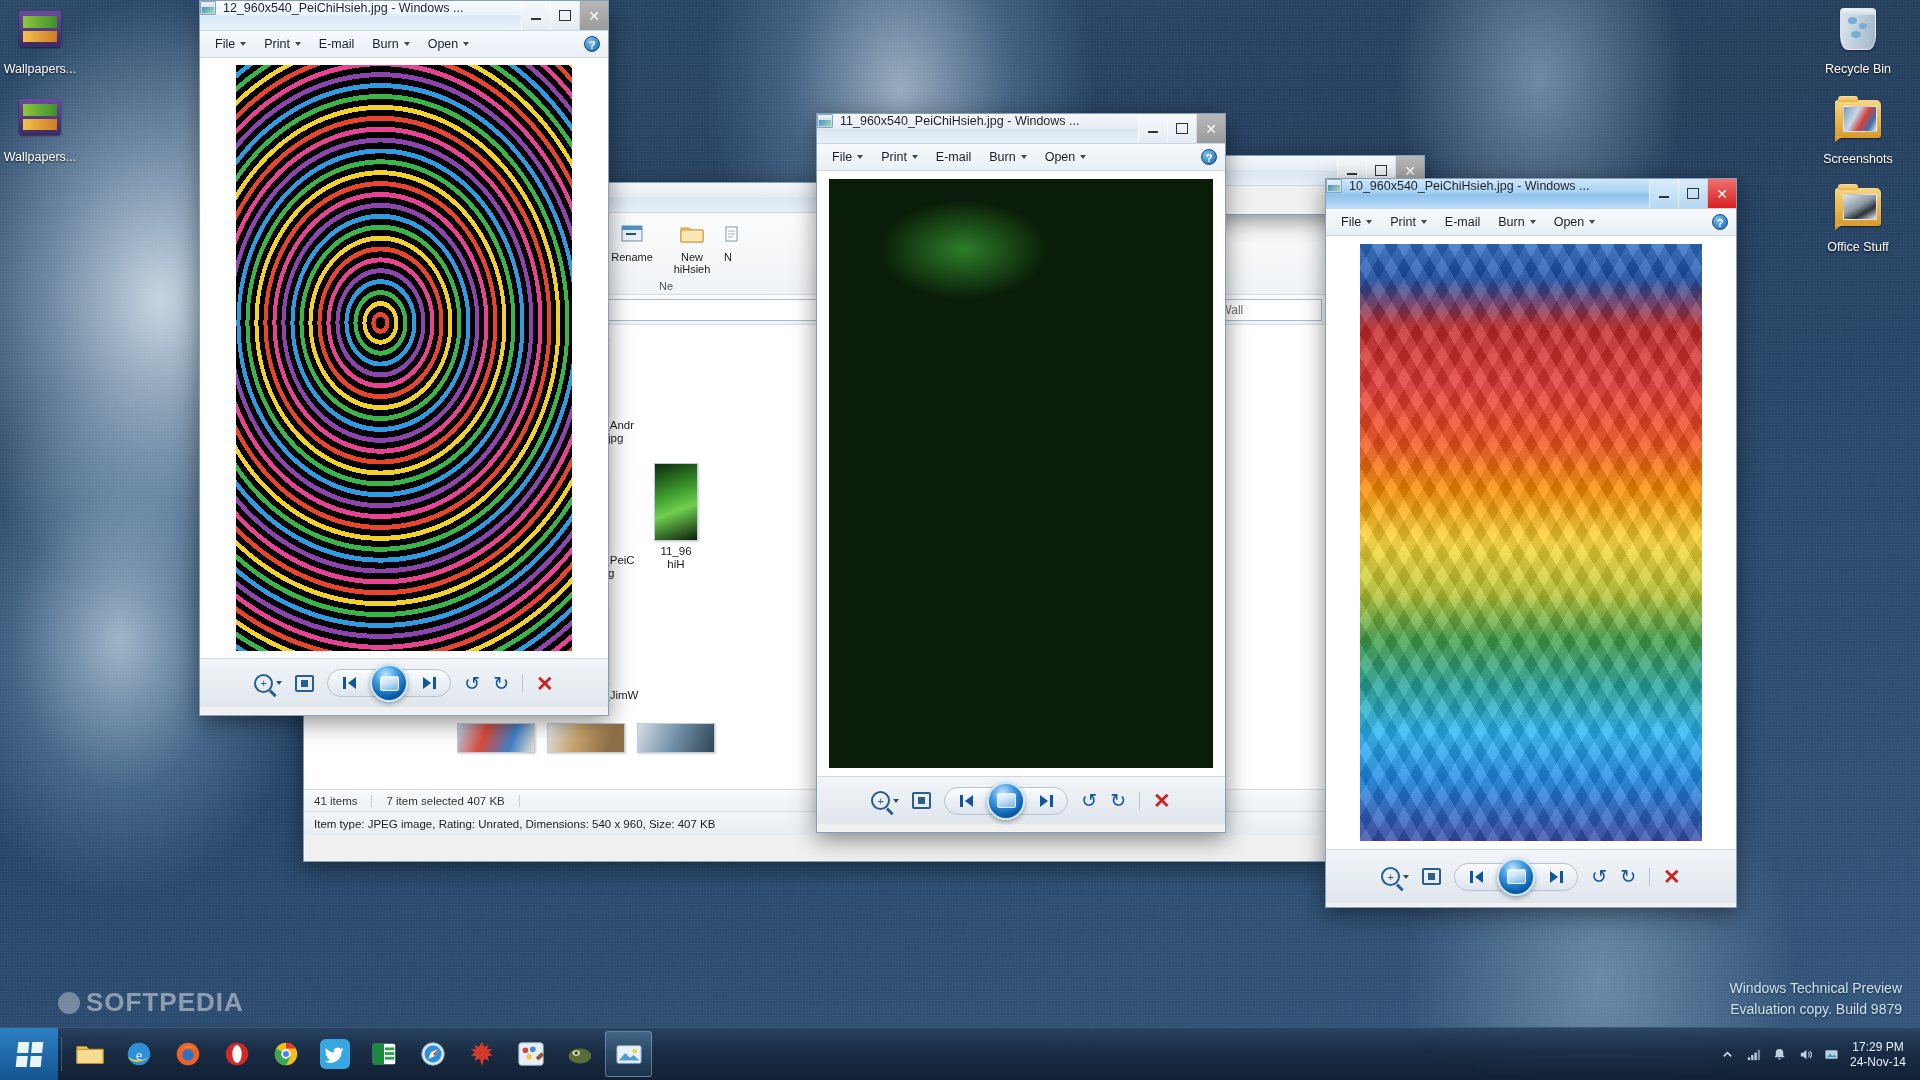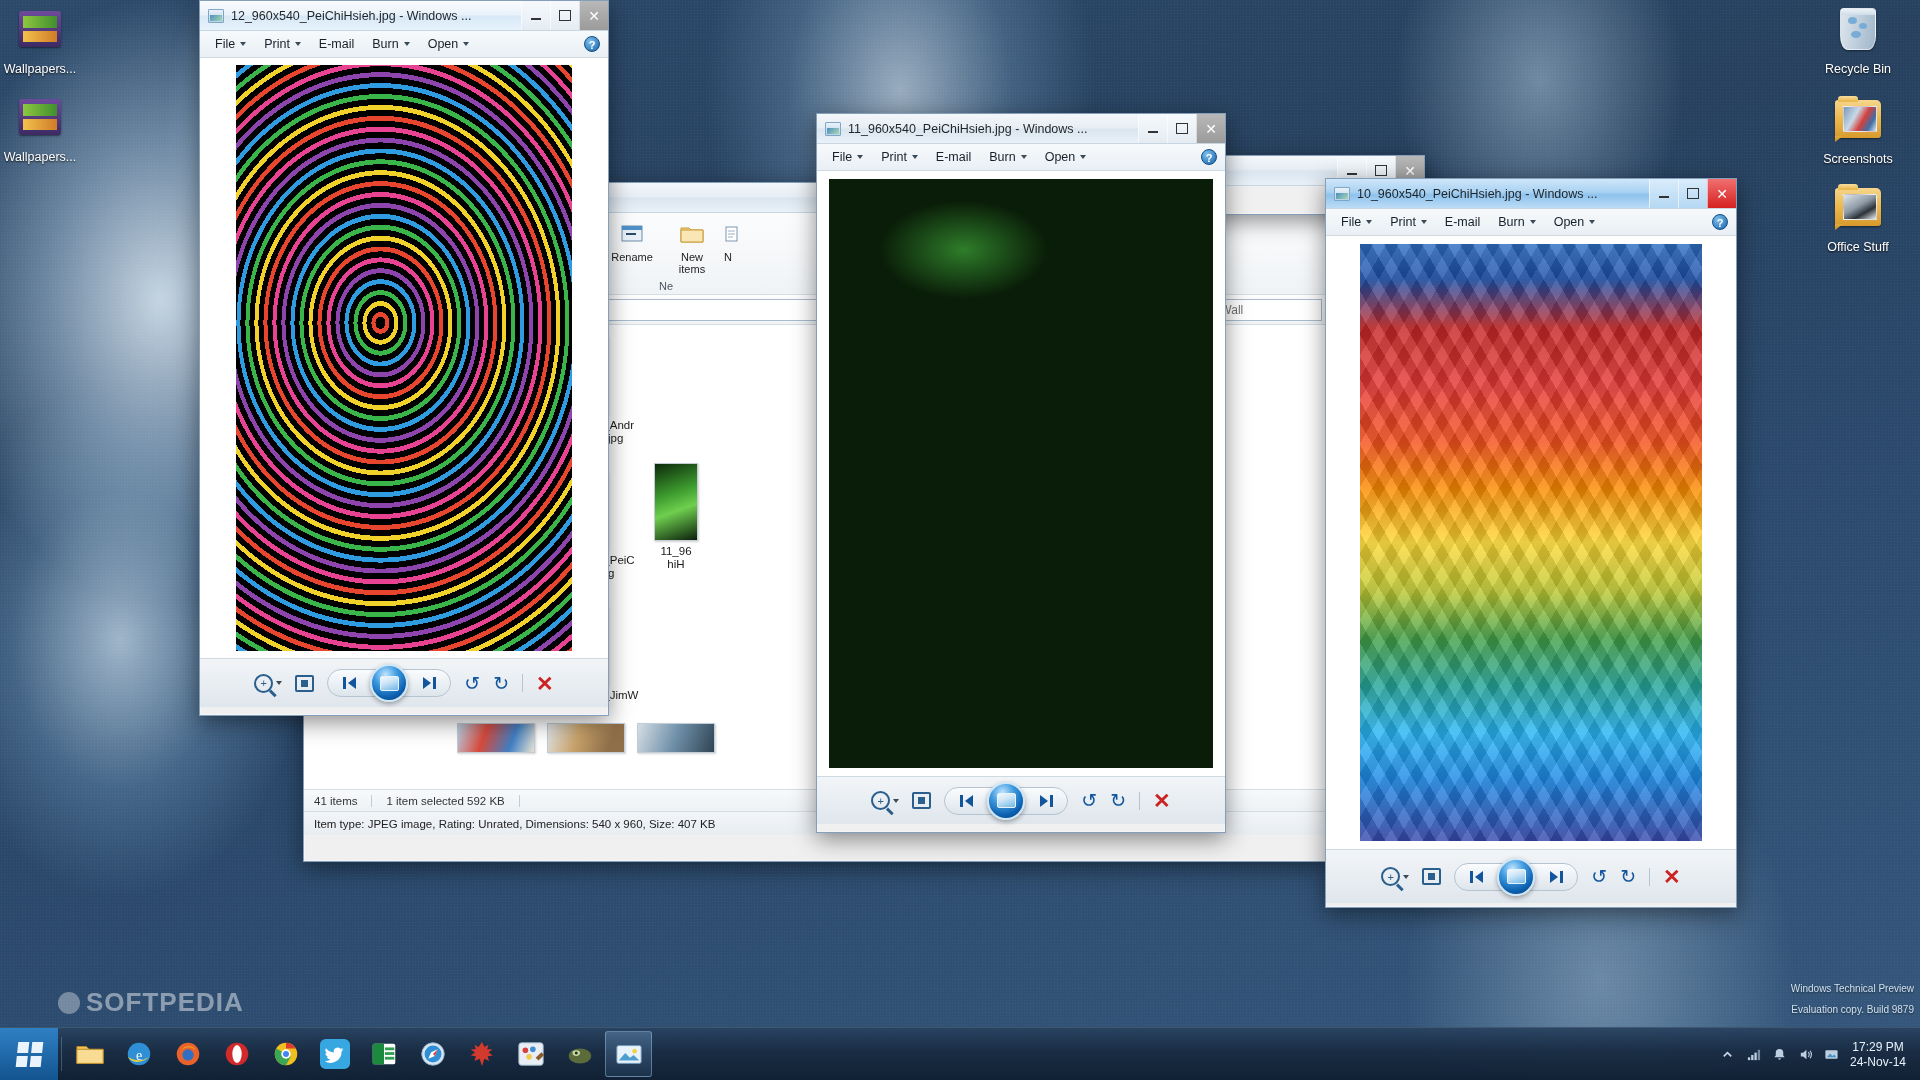--- a/index.html
+++ b/index.html
@@ -98,24 +98,24 @@
 
   
   .win{
     position:absolute;
     background:#f0f0f0;
     border:1px solid rgba(120,150,180,.9);
     box-shadow:0 6px 22px rgba(0,0,0,.45), 0 0 0 1px rgba(255,255,255,.35) inset;
     font-size:12.5px; color:#1b1b1b;
   }
   .titlebar{
-    height:30px; display:flex; align-items:center;
+    height:30px; display:flex; align-items:flex-start;
     background:linear-gradient(180deg,#f4f7fa 0%,#e6edf4 48%,#dae5ef 52%,#e9f1f8 100%);
     border-bottom:1px solid #c8d6e2;
-    padding-left:8px; position:relative;
+    padding-left:0; position:relative;
   }
   .titlebar.active{
     background:linear-gradient(180deg,#fafcfe 0%,#e9f2fa 48%,#d8e8f6 52%,#e7f3fc 100%);
   }
   .tb-icon{
     width:16px; height:14px; margin-right:7px; flex:0 0 auto;
     background:linear-gradient(180deg,#eaf2f9,#b9d3e8);
     border:1px solid #7fa6c4; border-radius:1px; position:relative;
   }
   .tb-icon:after{
@@ -277,22 +277,22 @@
     border:1px solid rgba(160,200,235,.45); border-radius:3px;
   }
   .tb-app .ico{ width:30px; height:30px; border-radius:4px; }
   #tray{
     position:absolute; right:0; top:0; height:53px; display:flex; align-items:center;
     gap:11px; padding-right:14px; color:#e8f1fa; font-size:11.5px;
   }
   .tray-ic{ width:15px;height:15px; opacity:.9; }
   #clock{ text-align:center; line-height:15px; font-size:12px; }
   #watermark{
-    position:absolute; right:6px; bottom:60px; text-align:right;
-    color:#cfe0ef; font-size:10px; line-height:21px;
+    position:absolute; right:18px; bottom:60px; text-align:right;
+    color:#cfe0ef; font-size:14px; line-height:21px;
     text-shadow:0 1px 2px rgba(0,0,0,.5);
   }
   #softpedia{
     position:absolute; left:58px; bottom:62px;
     color:rgba(255,255,255,.45); font-size:26px; font-weight:bold;
     letter-spacing:1px; font-family:"Liberation Sans",sans-serif;
   }
   .sp-ball{
     display:inline-block; width:22px;height:22px;border-radius:50%;
     background:rgba(255,255,255,.35); margin-right:6px; vertical-align:-3px;
@@ -396,21 +396,21 @@
         <div>Rename</div>
       </div>
       <div class="rb-item">
         <div class="rb-ic">
           <svg width="26" height="26" viewBox="0 0 26 26">
               <path d="M2 7 h8 l2 2 h12 v12 H2 Z" fill="#f3d48a" stroke="#c79b35"></path>
               <path d="M2 9 h22 v12 H2 Z" fill="#f9e6b4" stroke="#c79b35"></path>
             </svg>
         </div>
         <div style="white-space:pre-line">New
-items</div>
+hiHsieh</div>
       </div>
       <div class="rb-item" style="width:34px;text-align:left;">
         <div class="rb-ic" style="justify-content:flex-start">
           <svg width="16" height="16" viewBox="0 0 16 16">
               <rect x="2" y="1" width="11" height="14" fill="#fff" stroke="#7f97ad"></rect>
               <path d="M4 5h7M4 8h7M4 11h5" stroke="#9bb0c4"></path>
             </svg>
         </div>
         <div style="font-size:11px">N</div>
       </div>
@@ -519,21 +519,21 @@
       </div>
       <div class="file-cell" style="left:196px; top:398px;">
         <div class="file-thumb wide" style="height:30px;background:linear-gradient(110deg,#d4dde4,#6f8fa8 50%,#2f4454 100%)"></div>
       </div>
     </div>
   </div>
 
   <div class="ex-status">
     <span>41 items</span>
     <span class="vstripe"></span>
-    <span>1 item selected  592 KB</span>
+    <span>7 item selected  407 KB</span>
     <span class="vstripe"></span>
   </div>
   <div class="ex-detail">
     <span>Item type: JPEG image, Rating: Unrated, Dimensions: 540 x 960, Size: 407 KB</span>
   </div>
 </div>
 
 <div class="win" style="left:1085px; top:155px; width:340px; height:60px; z-index:3;">
   <div class="titlebar">
     <span class="tb-title"></span>

